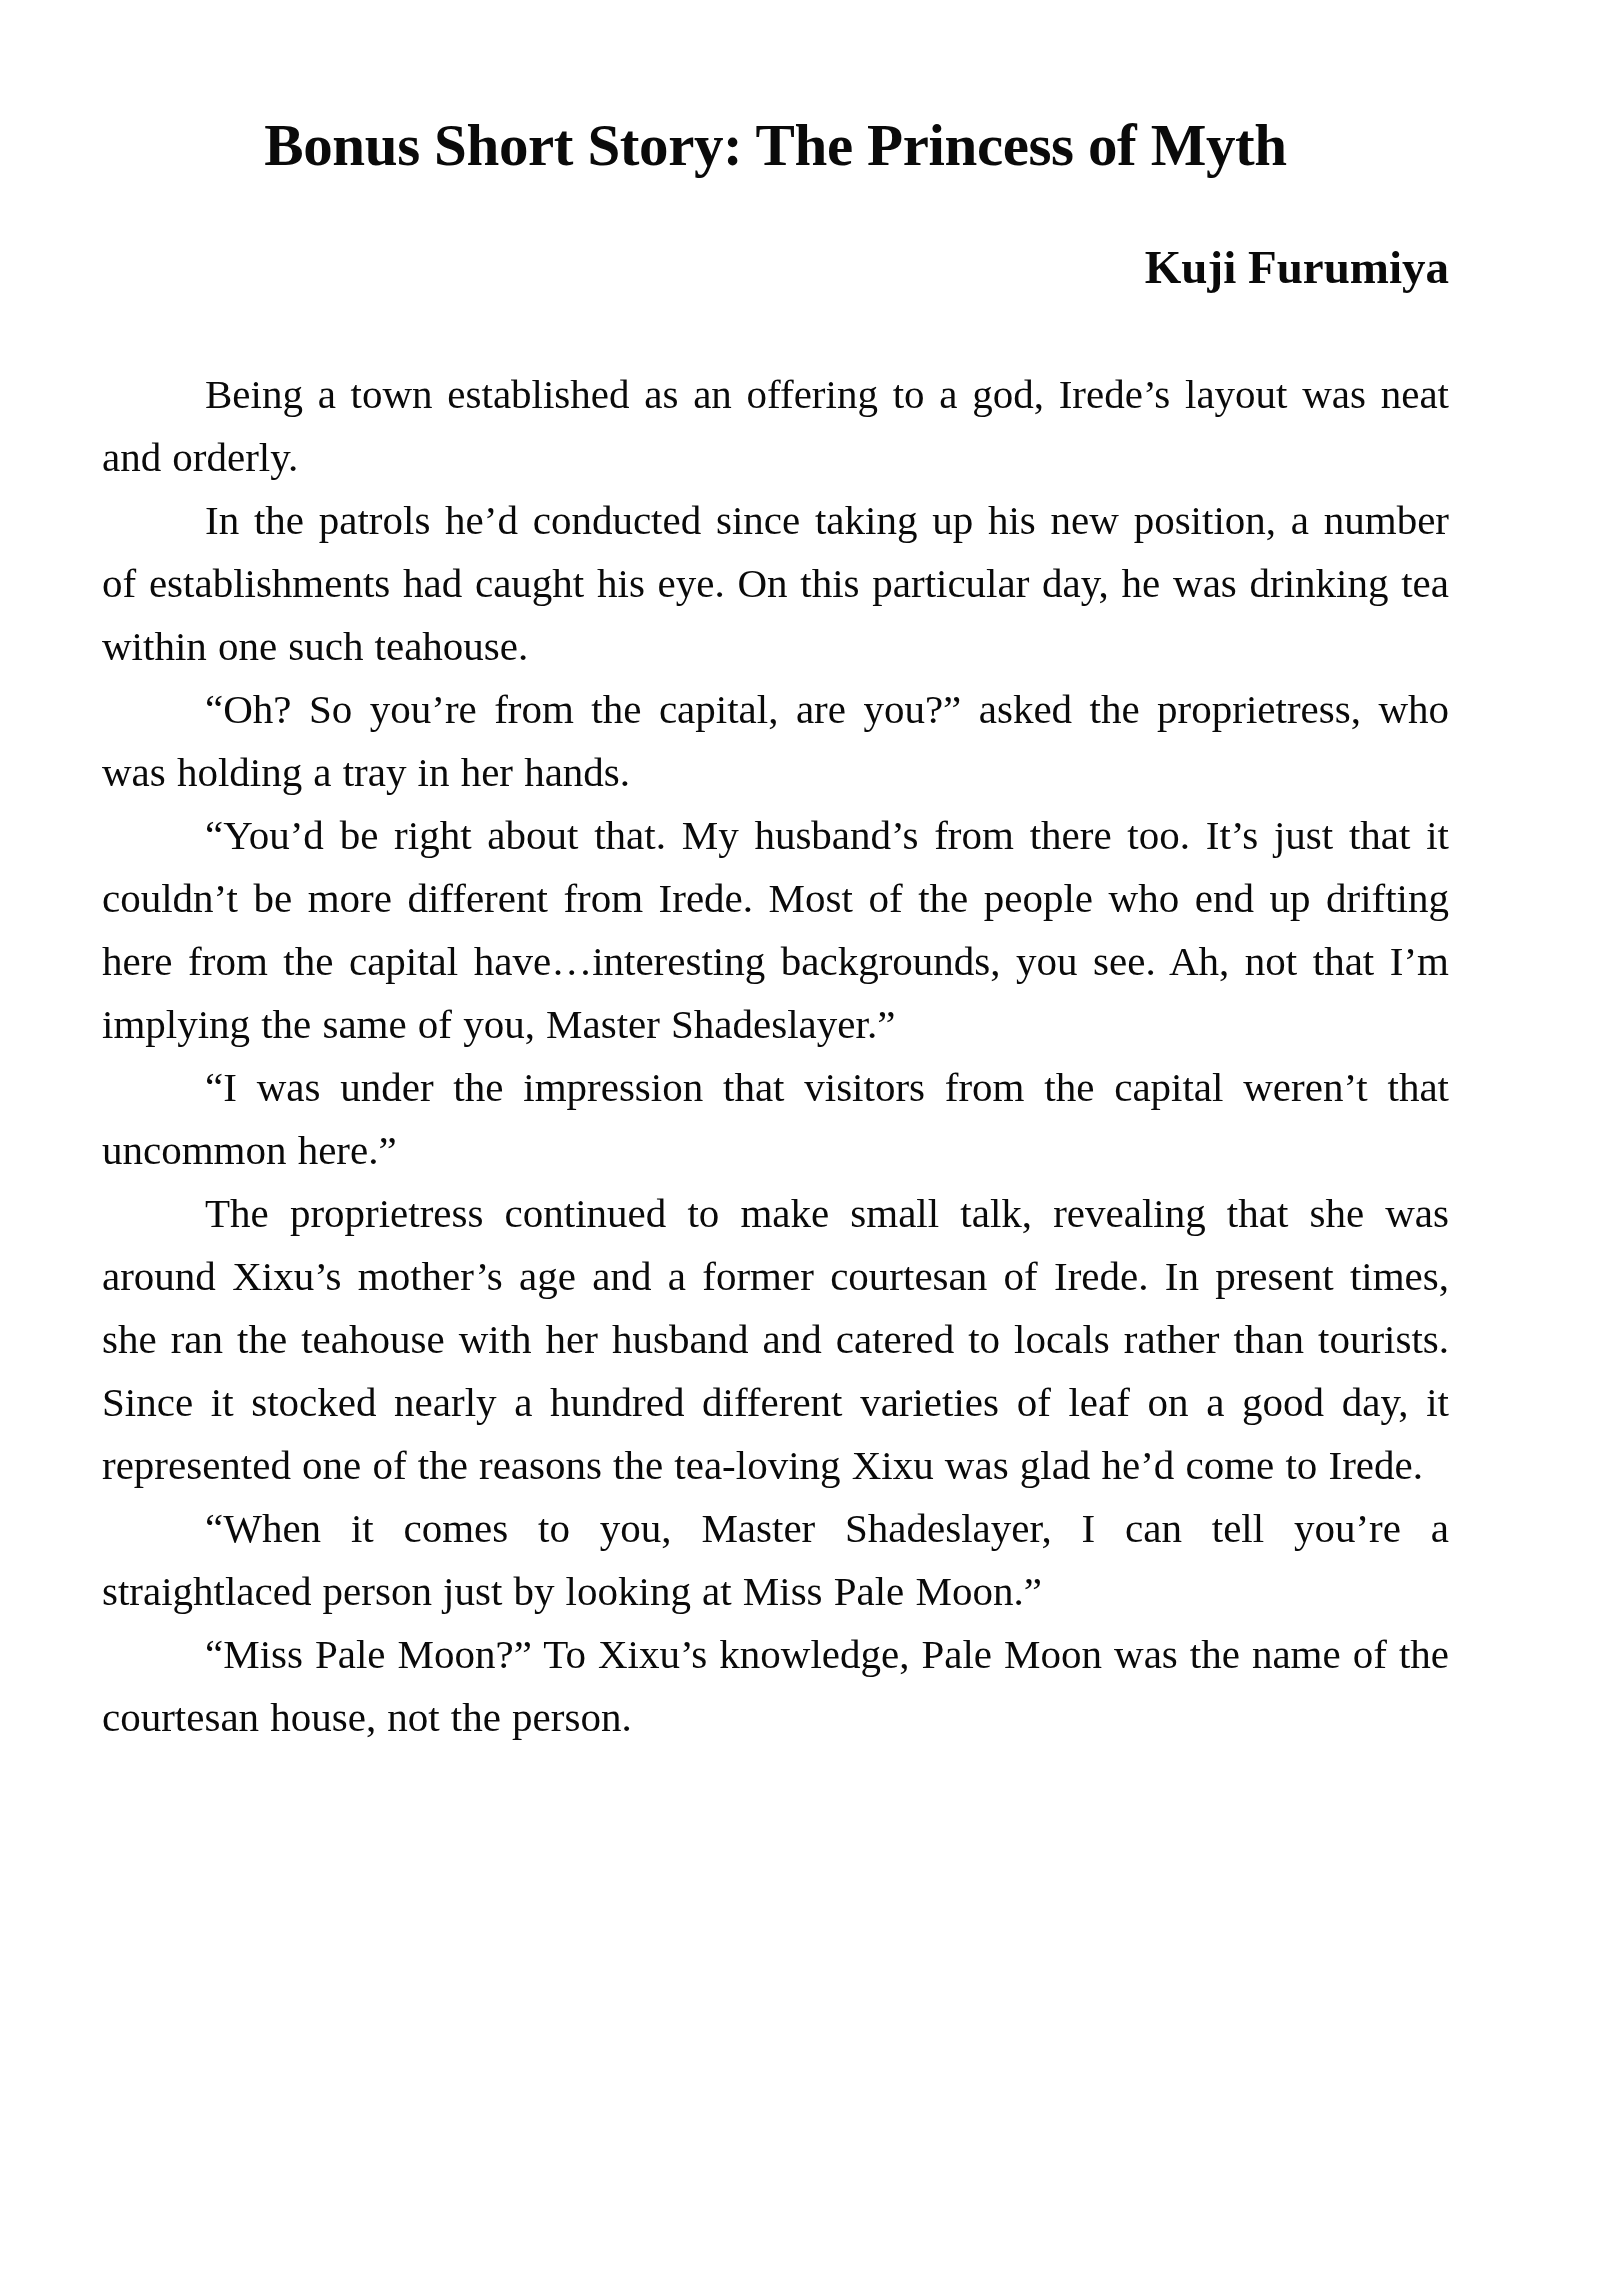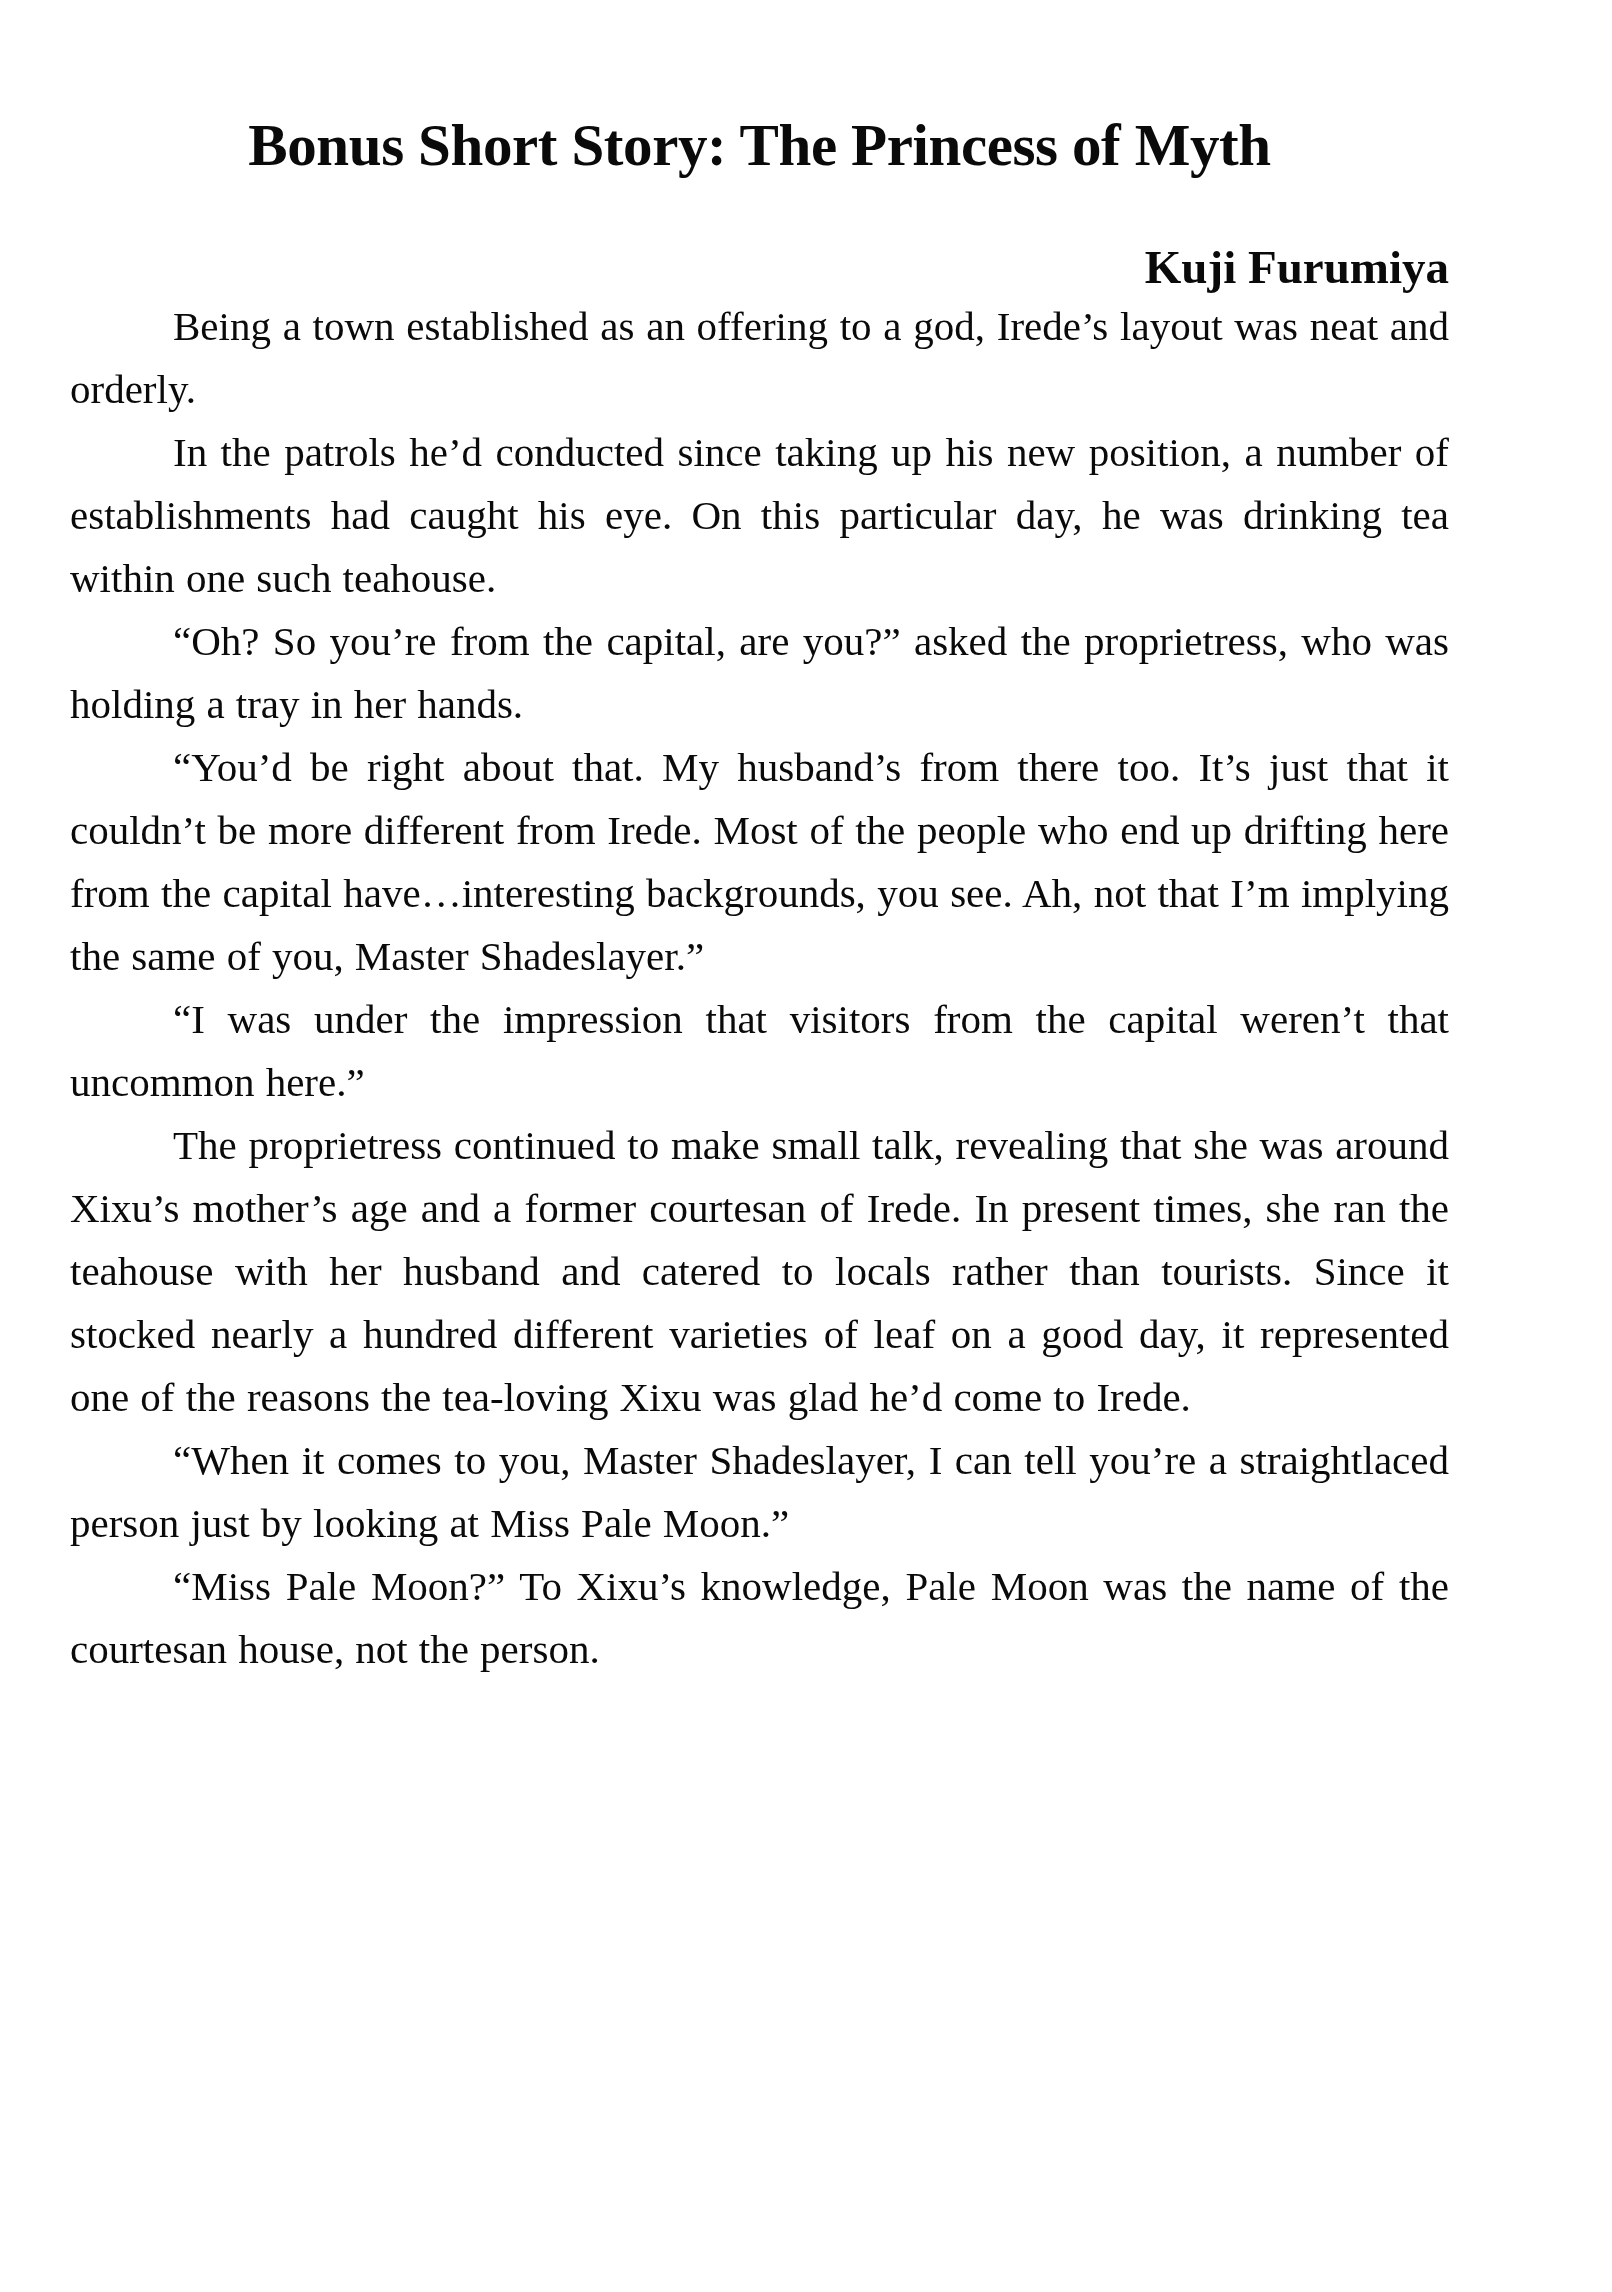--- a/index.html
+++ b/index.html
@@ -12,40 +12,41 @@
     height: 2293px;
     overflow: hidden;
     font-family: "Liberation Serif", "DejaVu Serif", serif;
     color: #0a0a0a;
     -webkit-font-smoothing: antialiased;
   }
   .page {
     box-sizing: border-box;
     width: 1580px;
     height: 2293px;
-    padding: 0 131px 0 70px;
+    padding: 0 131px 0 102px;
   }
   .title {
     margin: 0;
     padding-top: 109px;
     font-size: 59px;
     line-height: 1.25;
     font-weight: bold;
     text-align: center;
     letter-spacing: -0.4px;
     white-space: nowrap;
   }
   .author {
     margin-top: 56px;
     font-size: 47px;
     line-height: 1.2;
     font-weight: bold;
     text-align: right;
   }
   .story {
+    margin-top: 68px;
   }
   .story p {
     margin: 0;
     font-size: 41px;
     line-height: 63px;
     text-align: justify;
     text-justify: inter-word;
     text-indent: 103px;
     word-spacing: 0.9px;
   }

